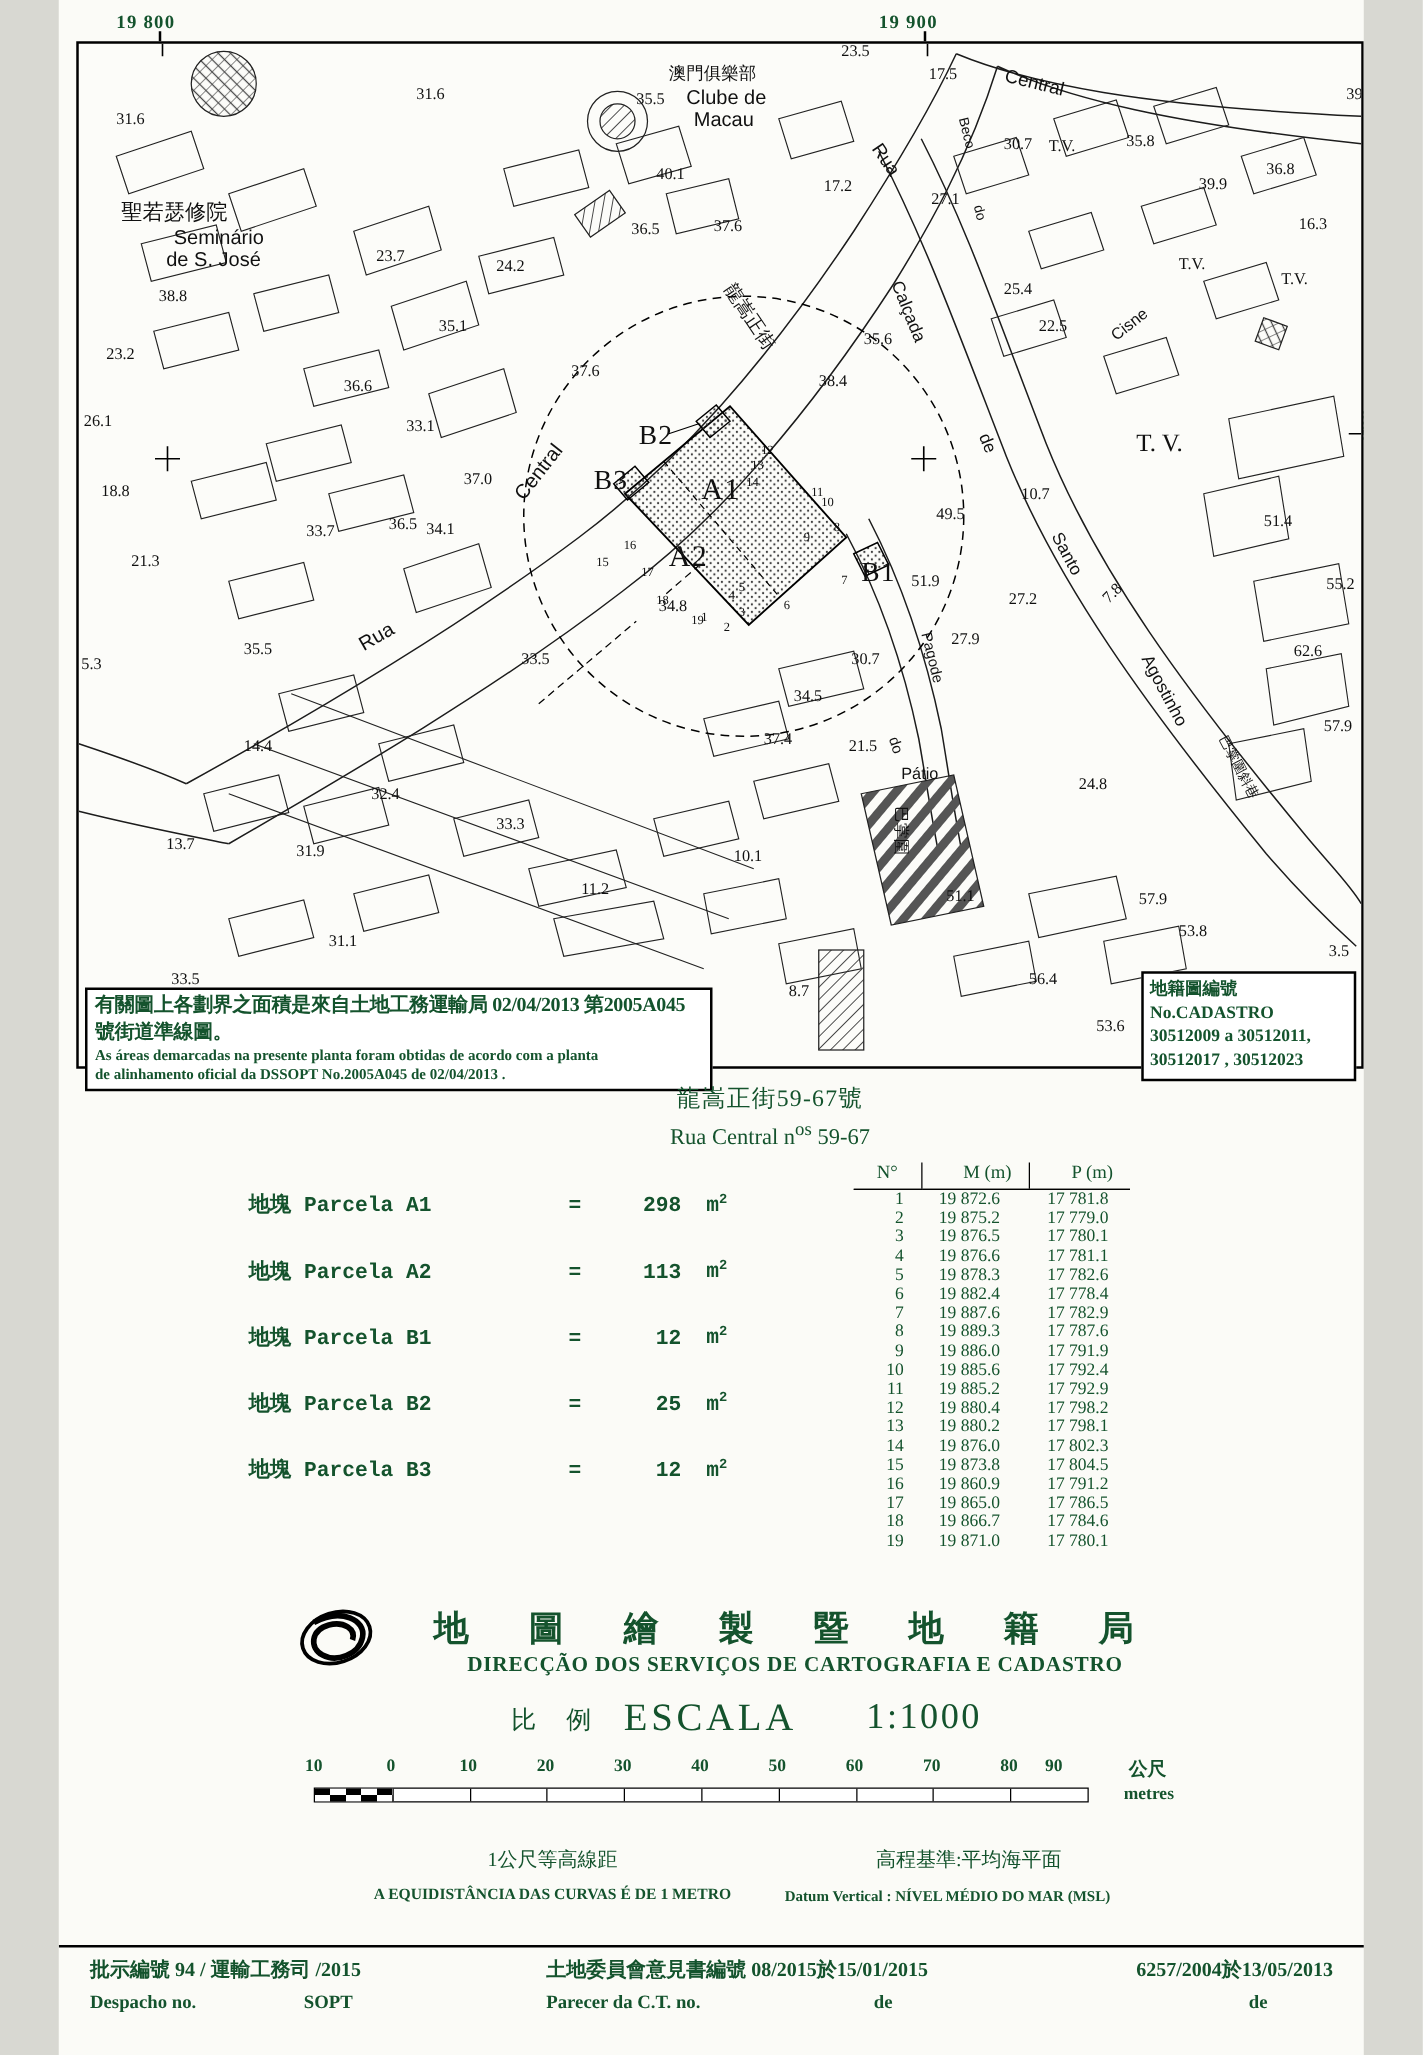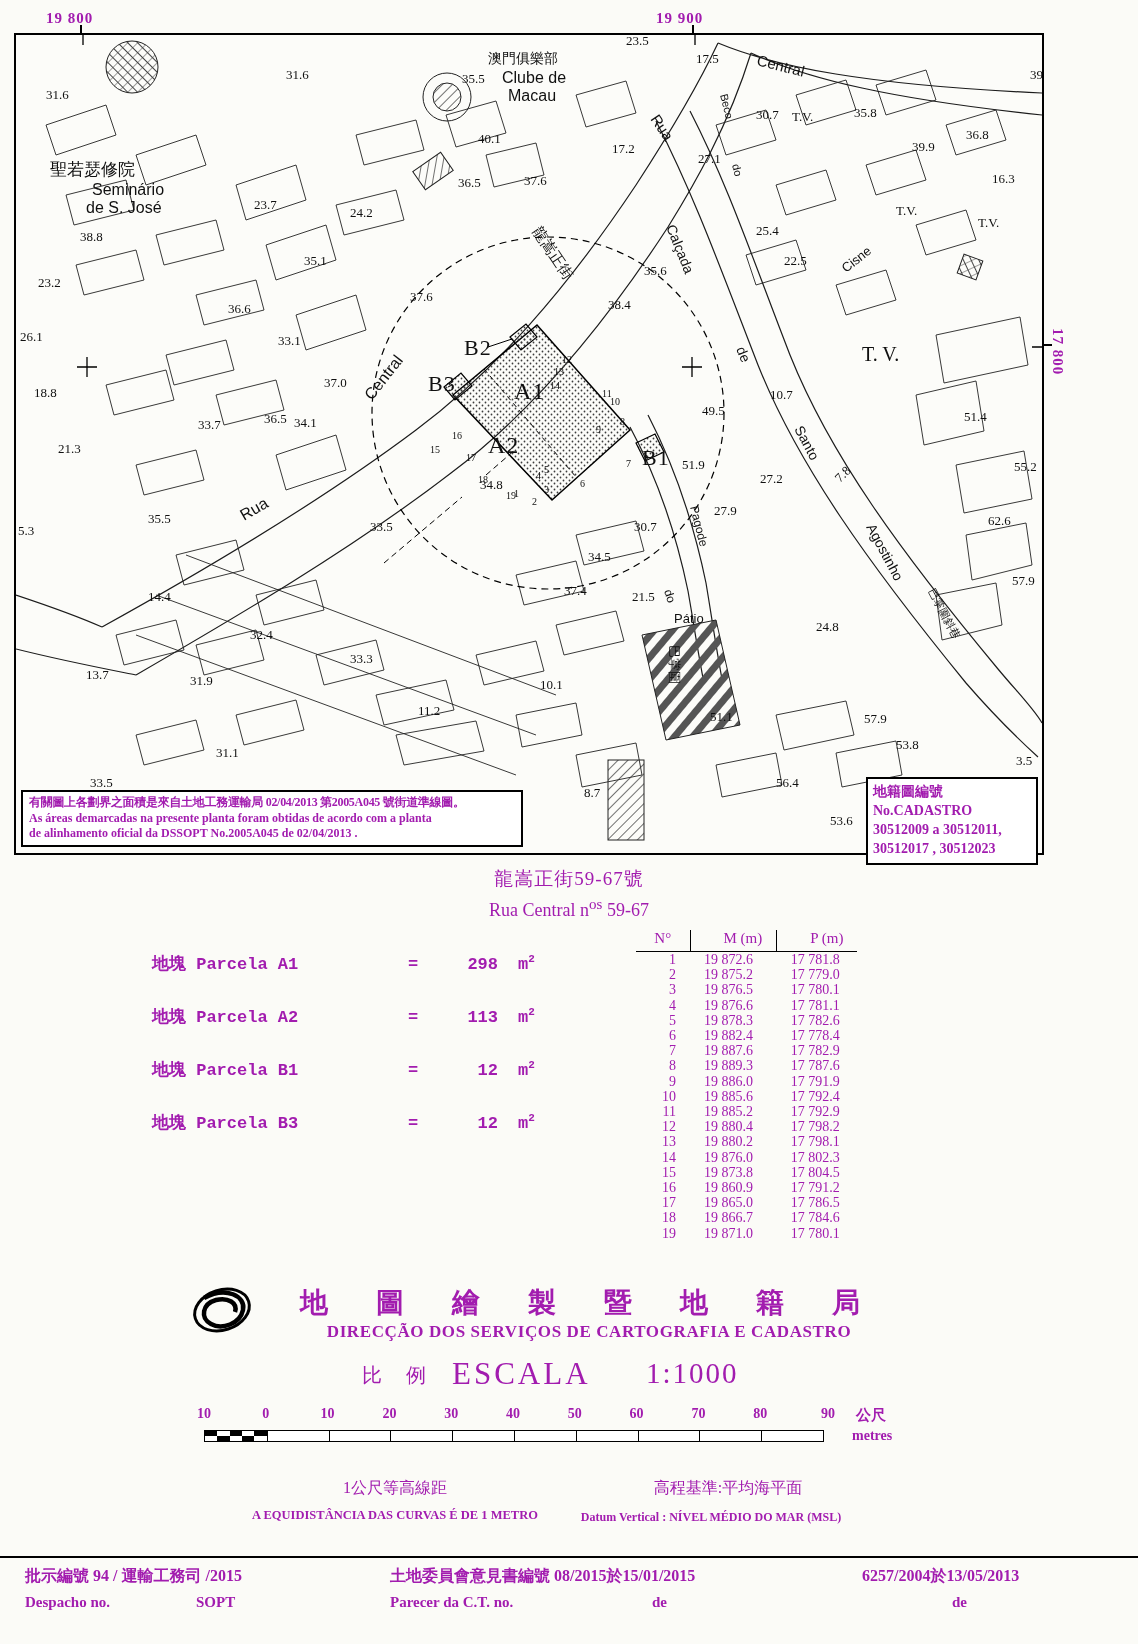--- a/index.html
+++ b/index.html
@@ -1,18 +1,18 @@
 <!DOCTYPE html>
 <html><head>
 <meta charset="utf-8">
 <style>
   html,body { margin:0; padding:0; background:#d8d8d2; }
   .sheet {
-    position:relative; width:1138px; height:1644px; margin:0 auto;
-    background:#fbfbf7; color:#a21caf;
+    position:relative; width:1044px; height:1644px; margin:0 auto;
+    background:#fbfbf7; color:#14532d;
     font-family:"Liberation Serif", serif; overflow:hidden;
   }
   
   .grid-label { position:absolute; font-size:15px; font-weight:bold; letter-spacing:1px; }
   .gl-tl { left:46px;  top:10px; }
   .gl-tr { left:656px; top:10px; }
   .gl-r  { left:1066px; top:328px; transform:rotate(90deg); transform-origin:0 0; }
   .grid-tick { position:absolute; background:#000; }
   .gt1 { left:80px;  top:25px; width:1.5px; height:17px; }
   .gt2 { left:692px; top:25px; width:1.5px; height:17px; }
@@ -28,21 +28,21 @@
   svg.map text.nm  { font-family:"Liberation Sans", sans-serif; }
   svg.map text.cjk { font-family:"Liberation Sans", sans-serif; }
   svg.map text.pl  { font-family:"Liberation Serif", serif; letter-spacing:1px; }
 
   .note-box {
     position:absolute; left:5px; top:755px; width:502px;
     border:2px solid #000; background:#fff; padding:3px 6px;
     font-size:12px; font-weight:bold; line-height:1.3;
     font-family:"Liberation Serif", serif; box-sizing:border-box;
   }
-  .note-box .cn { font-size:12px; letter-spacing:-0.3px; }
+  .note-box .cn { font-size:16px; letter-spacing:-0.3px; }
   .cadastro-box {
     position:absolute; left:850px; top:742px; width:172px;
     border:2px solid #000; background:#fff; padding:4px 5px;
     font-size:14px; font-weight:bold; line-height:1.35;
     font-family:"Liberation Serif", serif; box-sizing:border-box;
   }
 
   
   .title-cn { position:absolute; left:0; width:1138px; top:866px; text-align:center; font-size:19px; letter-spacing:1px; }
   .title-pt { position:absolute; left:0; width:1138px; top:896px; text-align:center; font-size:18px; }
@@ -329,20 +329,21 @@
 
   <div class="title-cn">龍嵩正街59-67號</div>
   <div class="title-pt">
     <span>Rua Central n</span><sup>os</sup><span> 59-67</span>
   </div>
 
   <div class="parcel-list">
       <div class="parcel-row"><span class="p-name">地塊 Parcela A1</span><span class="p-eq">=</span><span class="p-val">298</span><span class="p-unit">m<sup>2</sup></span></div>
       <div class="parcel-row"><span class="p-name">地塊 Parcela A2</span><span class="p-eq">=</span><span class="p-val">113</span><span class="p-unit">m<sup>2</sup></span></div>
       <div class="parcel-row"><span class="p-name">地塊 Parcela B1</span><span class="p-eq">=</span><span class="p-val">12</span><span class="p-unit">m<sup>2</sup></span></div>
+      <div class="parcel-row"><span class="p-name">地塊 Parcela B2</span><span class="p-eq">=</span><span class="p-val">25</span><span class="p-unit">m<sup>2</sup></span></div>
       <div class="parcel-row"><span class="p-name">地塊 Parcela B3</span><span class="p-eq">=</span><span class="p-val">12</span><span class="p-unit">m<sup>2</sup></span></div>
     </div>
 
   <table class="coords">
     <thead>
       <tr>
         <th>N°</th>
         <th>M (m)</th>
         <th>P (m)</th>
       </tr>
@@ -462,21 +463,21 @@
         <span class="sb-tick" style="left: 0px;">10</span>
         <span class="sb-tick" style="left: 61.8px;">0</span>
         <span class="sb-tick" style="left: 123.6px;">10</span>
         <span class="sb-tick" style="left: 185.4px;">20</span>
         <span class="sb-tick" style="left: 247.2px;">30</span>
         <span class="sb-tick" style="left: 309px;">40</span>
         <span class="sb-tick" style="left: 370.8px;">50</span>
         <span class="sb-tick" style="left: 432.6px;">60</span>
         <span class="sb-tick" style="left: 494.4px;">70</span>
         <span class="sb-tick" style="left: 556.2px;">80</span>
-        <span class="sb-tick" style="left: 624px;">90</span>
+        <span class="sb-tick" style="left: 592px;">90</span>
       </div>
     <div class="sb-bar">
         <div class="sb-checker" style="width: 61.8px;"></div>
         <div class="sb-div" style="left: 61.8px;"></div>
         <div class="sb-div" style="left: 123.6px;"></div>
         <div class="sb-div" style="left: 185.4px;"></div>
         <div class="sb-div" style="left: 247.2px;"></div>
         <div class="sb-div" style="left: 309px;"></div>
         <div class="sb-div" style="left: 370.8px;"></div>
         <div class="sb-div" style="left: 432.6px;"></div>

